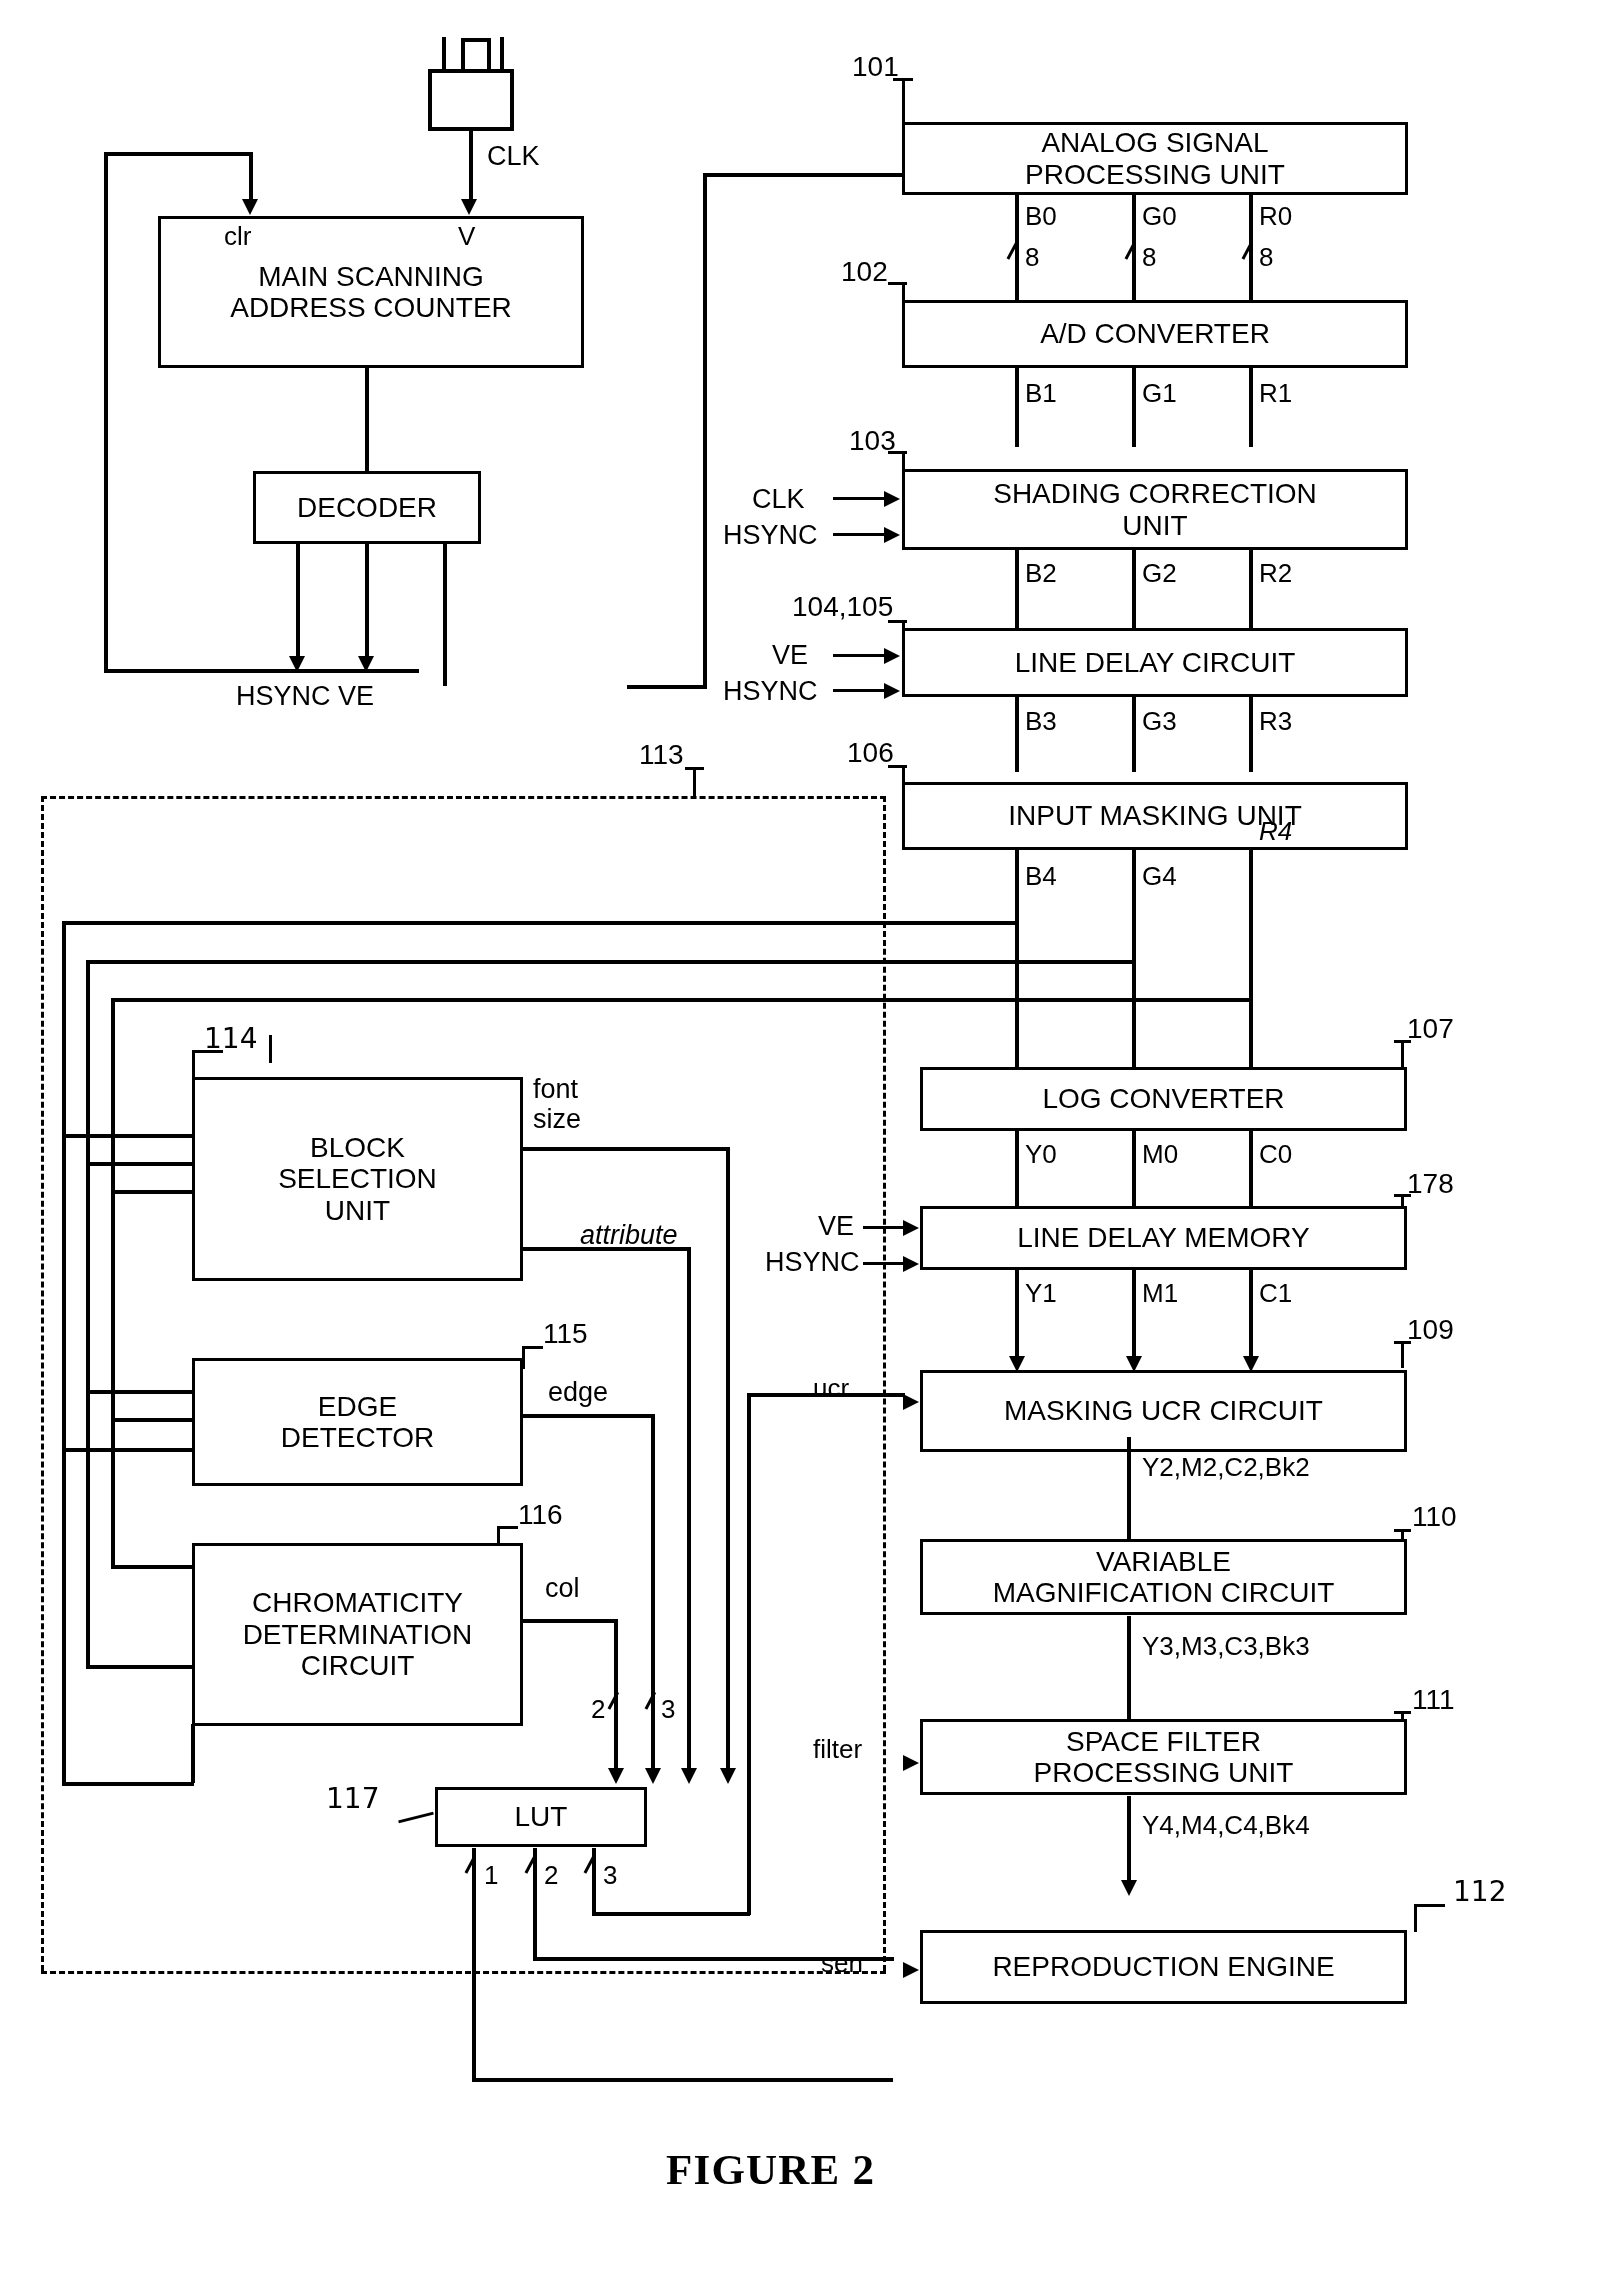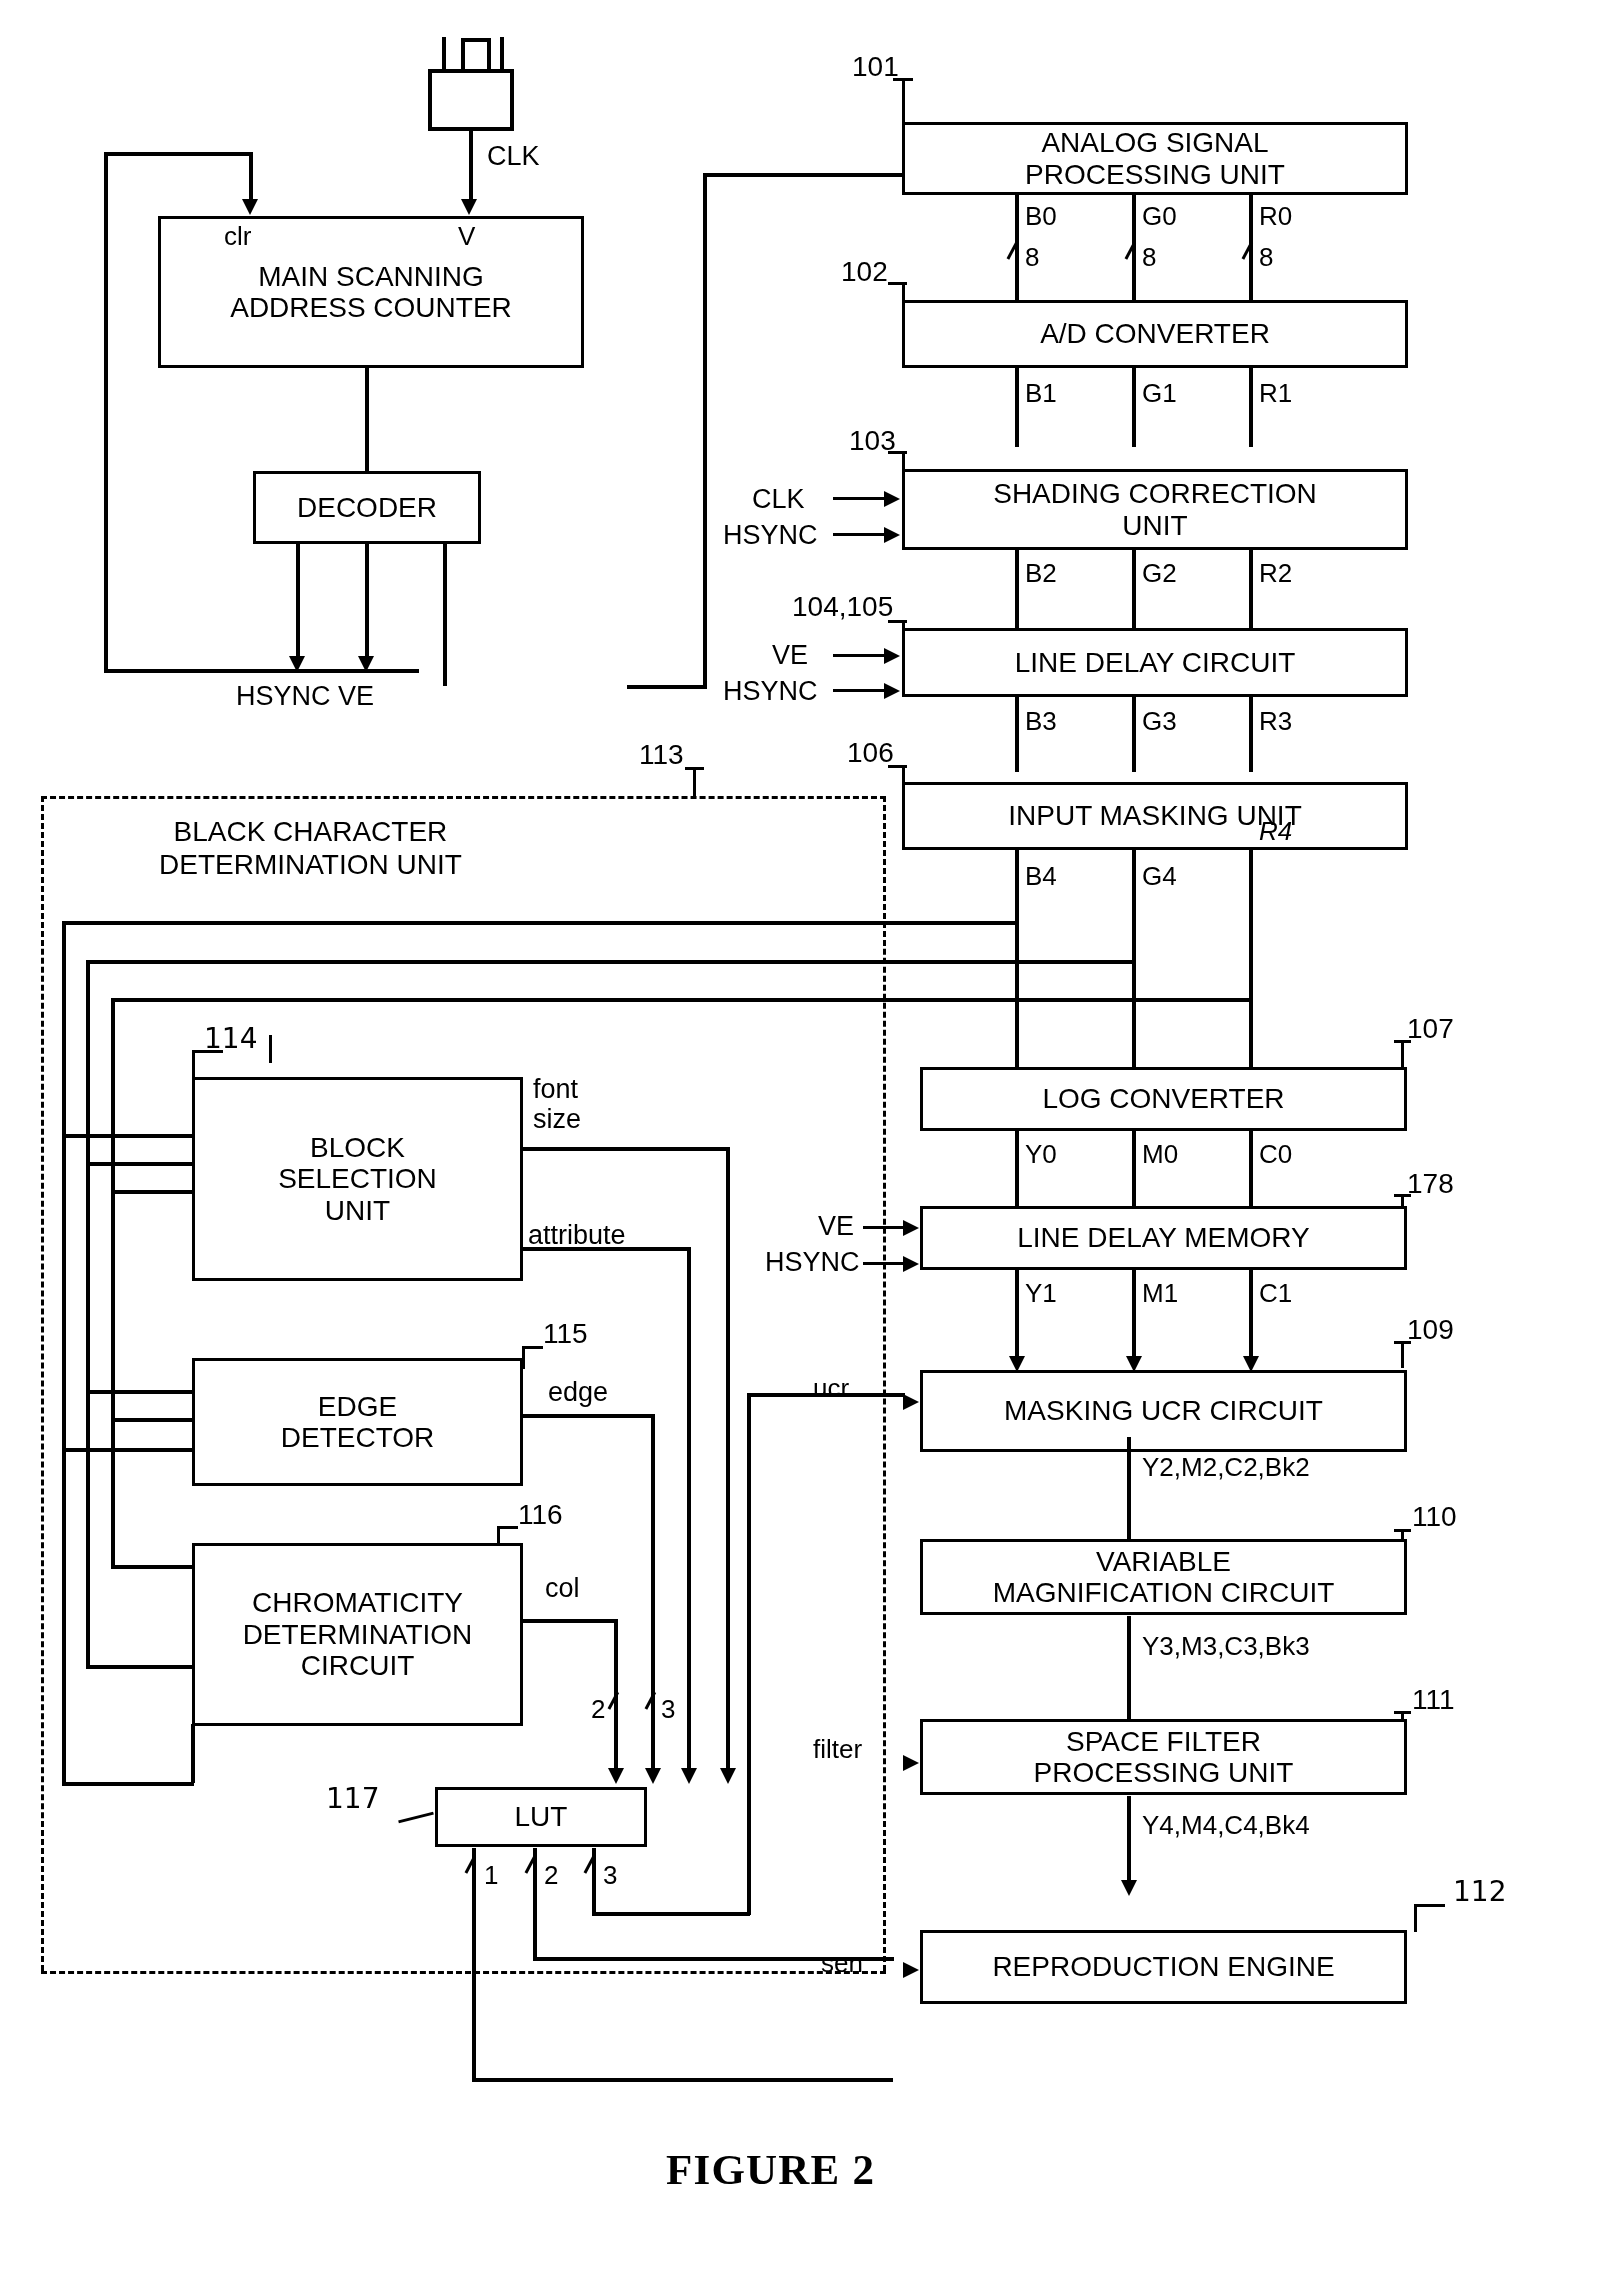--- a/index.html
+++ b/index.html
@@ -325,22 +325,20 @@
 
   <div class="lbl t46" style="left:639px; top:740px;">113</div>
   <div class="v" style="left:693px; top:770px; height:26px; width:2.5px;"></div>
   <div class="h" style="left:685px; top:767px; width:18.5px; height:2.5px;"></div>
 
   <div class="dd-t" style="left:41px; top:796px; width:845px;"></div>
   <div class="dd-l" style="left:41px; top:796px; height:1175px;"></div>
   <div class="dd-b" style="left:41px; top:1971px; width:845px;"></div>
   <div class="dd-r" style="left:883px; top:796px; height:1175px;"></div>
 
-  <div class="lbl t46" style="left:159px; top:815px; line-height:1.18; text-align:center;"><span style="white-space:pre-line;">BLACK CHARACTER
-DETERMINATION UNIT</span></div>
 
   <div class="v6" style="left:62px; top:921px; height:863px;"></div>
   <div class="v6" style="left:86px; top:960px; height:708px;"></div>
   <div class="v6" style="left:111px; top:998px; height:570px;"></div>
 
   <div class="lbl hand" style="left:204px; top:1024px;">114</div>
   <div class="v" style="left:192px; top:1052px; height:25px; width:3.1px;"></div>
   <div class="h" style="left:192px; top:1050px; width:31px; height:3.1px;"></div>
   <div class="v" style="left:269px; top:1035px; height:28px; width:3.1px;"></div>
 
@@ -352,21 +350,21 @@
 
   <div class="h6" style="left:62px; top:1134px; width:132px;"></div>
   <div class="h6" style="left:86px; top:1162px; width:107px;"></div>
   <div class="h6" style="left:111px; top:1190px; width:83px;"></div>
 
   <div class="lbl t44" style="left:533px; top:1074px; line-height:1.12;"><span style="white-space:pre-line;">font
 size</span></div>
   <div class="h6" style="left:523px; top:1147px; width:206px;"></div>
   <div class="v6" style="left:726px; top:1147px; height:628px;"></div>
 
-  <div class="lbl t44" style="left:528px; top:1221px;">attribute</div>
+  <div class="lbl t44" style="left:580px; top:1221px;font-style:italic;">attribute</div>
   <div class="h6" style="left:523px; top:1247px; width:167px;"></div>
   <div class="v6" style="left:687px; top:1247px; height:528px;"></div>
 
   <div class="lbl t46" style="left:543px; top:1319px;">115</div>
   <div class="v" style="left:522px; top:1348px; height:21px; width:2.5px;"></div>
   <div class="h" style="left:522px; top:1346px; width:21px; height:2.5px;"></div>
 
   <div class="blk f46" style="left:192px; top:1358px; width:331px; height:128px;">
     <span>EDGE
 DETECTOR</span>

